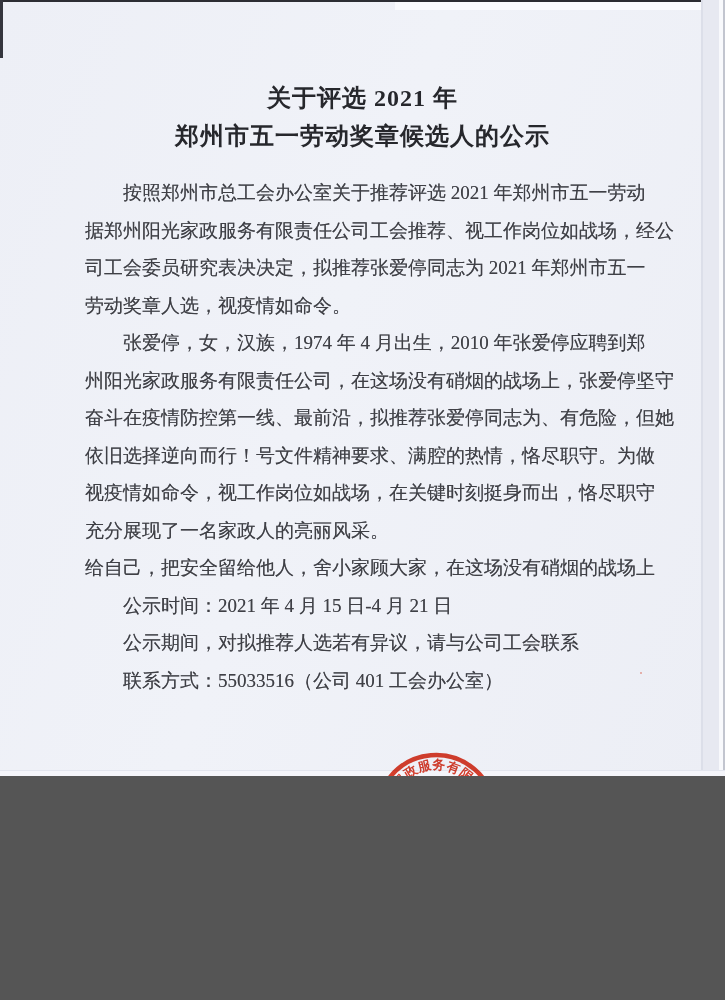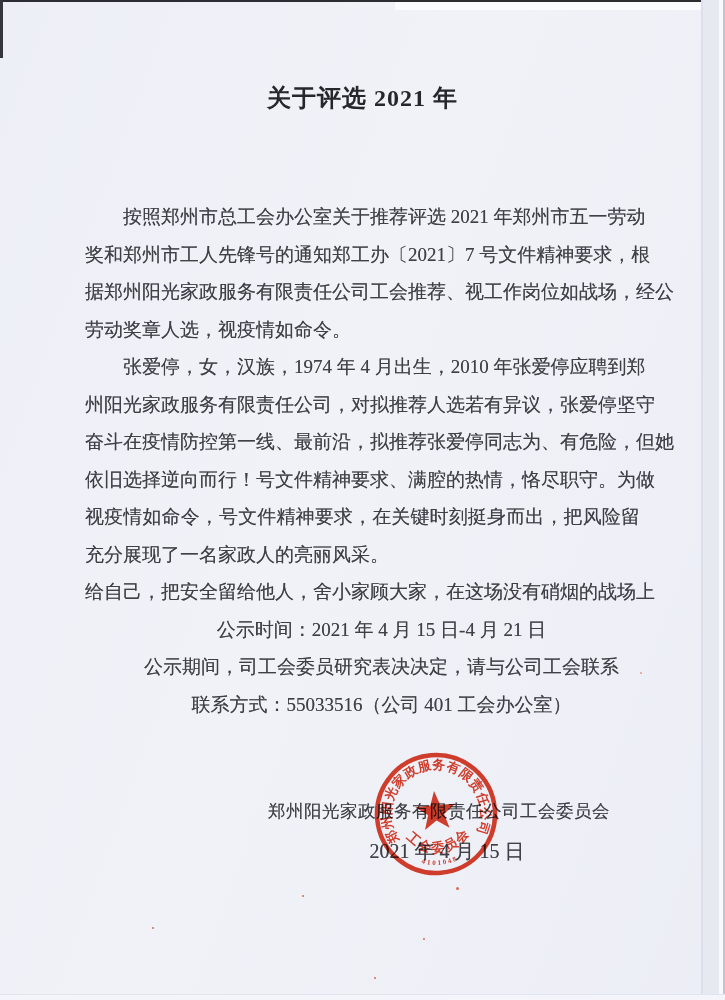--- a/index.html
+++ b/index.html
@@ -1,42 +1,42 @@
 <!DOCTYPE html>
 <html style="--seal-color: #da2f1b; --ink: #3f4046;"><head>
 <meta charset="utf-8">
 <style>
   :root { --seal-color:#da2f1b; --ink:#3f4046; }
   * { box-sizing:border-box; }
   body { margin:0; background:#555; }
   .page {
-    position:relative; width:725px; height:1000px; overflow:hidden;
+    position:relative; width:725px; height:776px; overflow:hidden;
     background:linear-gradient(110deg,#edeff6 0%,#f0f2f8 45%,#eceef5 100%);
     font-family:"Liberation Serif","DejaVu Serif",serif;
     color:var(--ink);
   }
   
   .edge-top{position:absolute;top:0;left:0;width:100%;height:2px;background:#2c2d33;}
   .white-strip-top{position:absolute;top:2px;right:0;width:330px;height:8px;background:#fafbfe;}
   .edge-left-mark{position:absolute;top:0;left:0;width:3px;height:58px;background:#34353d;}
   .right-band{position:absolute;top:0;right:0;width:22px;height:100%;background:#e7e9f1;}
   .right-crease{position:absolute;top:0;right:22px;width:2px;height:100%;background:#dcdfe9;}
   .right-white{position:absolute;top:0;right:2px;width:4px;height:100%;background:#f8f9fc;}
   .right-edge-line{position:absolute;top:0;right:0;width:2px;height:100%;background:#c2c5cf;}
   .bottom-band{position:absolute;bottom:0;left:0;width:100%;height:6px;background:#f4f5fa;border-top:1px solid #e2e5ee;}
   .speck{position:absolute;border-radius:50%;background:#d6492f;opacity:.8;}
 
   
   .title{position:absolute;left:0;width:100%;text-align:center;font-weight:bold;
          font-size:24px;letter-spacing:1px;color:#26272c;white-space:nowrap;}
-  .doc-body{position:absolute;left:85px;top:174px;width:555px;margin-top:24px;}
+  .doc-body{position:absolute;left:85px;top:174px;width:555px;}
   .line{height:37.5px;line-height:37.5px;font-size:19px;white-space:nowrap;
         text-shadow:0 0 .4px rgba(50,50,56,.55);}
   .fill{text-align:justify;text-align-last:justify;}
-  .indent{padding-left:38px;text-align:center;}
+  .indent{padding-left:38px;}
   .sig{position:absolute;top:799px;right:115px;font-size:17.5px;letter-spacing:.5px;white-space:nowrap;
        text-shadow:0 0 .4px rgba(50,50,56,.55);}
   .date{position:absolute;top:838px;left:286px;width:322px;text-align:center;font-size:20px;
         white-space:nowrap;text-shadow:0 0 .4px rgba(50,50,56,.55);}
 
   
   .seal{position:absolute;left:366px;top:744px;width:140px;height:140px;
         mix-blend-mode:multiply;opacity:.92;filter:blur(.2px);}
   .seal text{fill:var(--seal-color);font-family:"Liberation Serif","DejaVu Serif",serif;font-weight:bold;}
 </style>
@@ -54,35 +54,36 @@
   <div class="right-edge-line"></div>
   <div class="bottom-band"></div>
   <div class="speck" style="left:456px;top:887px;width:3px;height:3px;"></div>
   <div class="speck" style="left:302px;top:895px;width:2px;height:2px;"></div>
   <div class="speck" style="left:152px;top:927px;width:2px;height:2px;"></div>
   <div class="speck" style="left:423px;top:938px;width:2px;height:2px;"></div>
   <div class="speck" style="left:374px;top:977px;width:2px;height:2px;"></div>
   <div class="speck" style="left:640px;top:672px;width:2px;height:2px;opacity:.5;"></div>
 
   <div class="title" style="top:82px;">关于评选 2021 年</div>
+  <div class="title" style="top:120px;">郑州市五一劳动奖章候选人的公示</div>
 
   <div class="doc-body">
     <div class="line indent fill">按照郑州市总工会办公室关于推荐评选 2021 年郑州市五一劳动</div>
-    <div class="line fill">奖和郑州市工人先锋号的通知郑工办〔2021〕7 号文件精神要求，根</div>
     <div class="line fill">据郑州阳光家政服务有限责任公司工会推荐、视工作岗位如战场，经公</div>
+    <div class="line fill">司工会委员研究表决决定，拟推荐张爱停同志为 2021 年郑州市五一</div>
     <div class="line">劳动奖章人选，视疫情如命令。</div>
     <div class="line indent fill">张爱停，女，汉族，1974 年 4 月出生，2010 年张爱停应聘到郑</div>
-    <div class="line fill">州阳光家政服务有限责任公司，对拟推荐人选若有异议，张爱停坚守</div>
+    <div class="line fill">州阳光家政服务有限责任公司，在这场没有硝烟的战场上，张爱停坚守</div>
     <div class="line fill">奋斗在疫情防控第一线、最前沿，拟推荐张爱停同志为、有危险，但她</div>
     <div class="line fill">依旧选择逆向而行！号文件精神要求、满腔的热情，恪尽职守。为做</div>
-    <div class="line fill">视疫情如命令，号文件精神要求，在关键时刻挺身而出，把风险留</div>
+    <div class="line fill">视疫情如命令，视工作岗位如战场，在关键时刻挺身而出，恪尽职守</div>
     <div class="line">充分展现了一名家政人的亮丽风采。</div>
     <div class="line fill">给自己，把安全留给他人，舍小家顾大家，在这场没有硝烟的战场上</div>
     <div class="line indent">公示时间：2021 年 4 月 15 日-4 月 21 日</div>
-    <div class="line indent">公示期间，司工会委员研究表决决定，请与公司工会联系</div>
+    <div class="line indent">公示期间，对拟推荐人选若有异议，请与公司工会联系</div>
     <div class="line indent">联系方式：55033516（公司 401 工会办公室）</div>
   </div>
 
   <div class="sig">郑州阳光家政服务有限责任公司工会委员会</div>
   <div class="date">2021 年 4 月 15 日</div>
 
   <svg class="seal" viewBox="0 0 140 140" xmlns="http://www.w3.org/2000/svg">
     <g transform="rotate(-5 70 70)">
       <circle cx="70" cy="70" r="59" fill="none" stroke="var(--seal-color)" stroke-width="4.5"></circle>
       <path id="sealArcTop" d="M 29.2 89 A 45 45 0 1 1 110.8 89" fill="none"></path>

